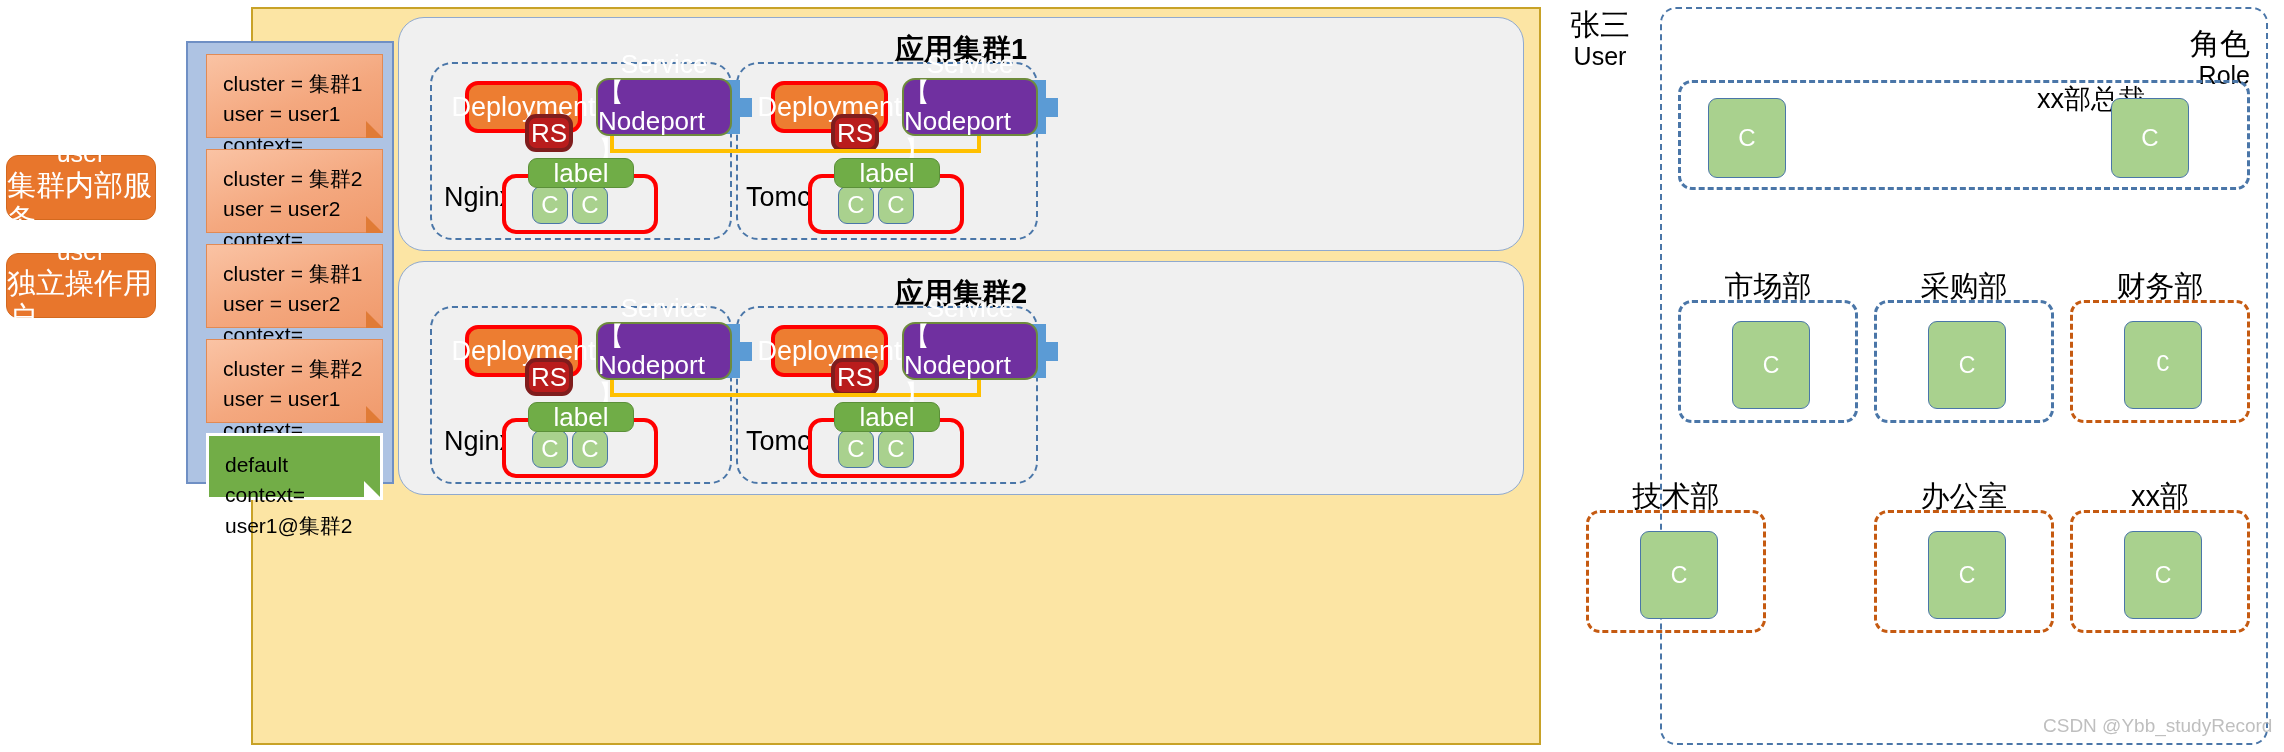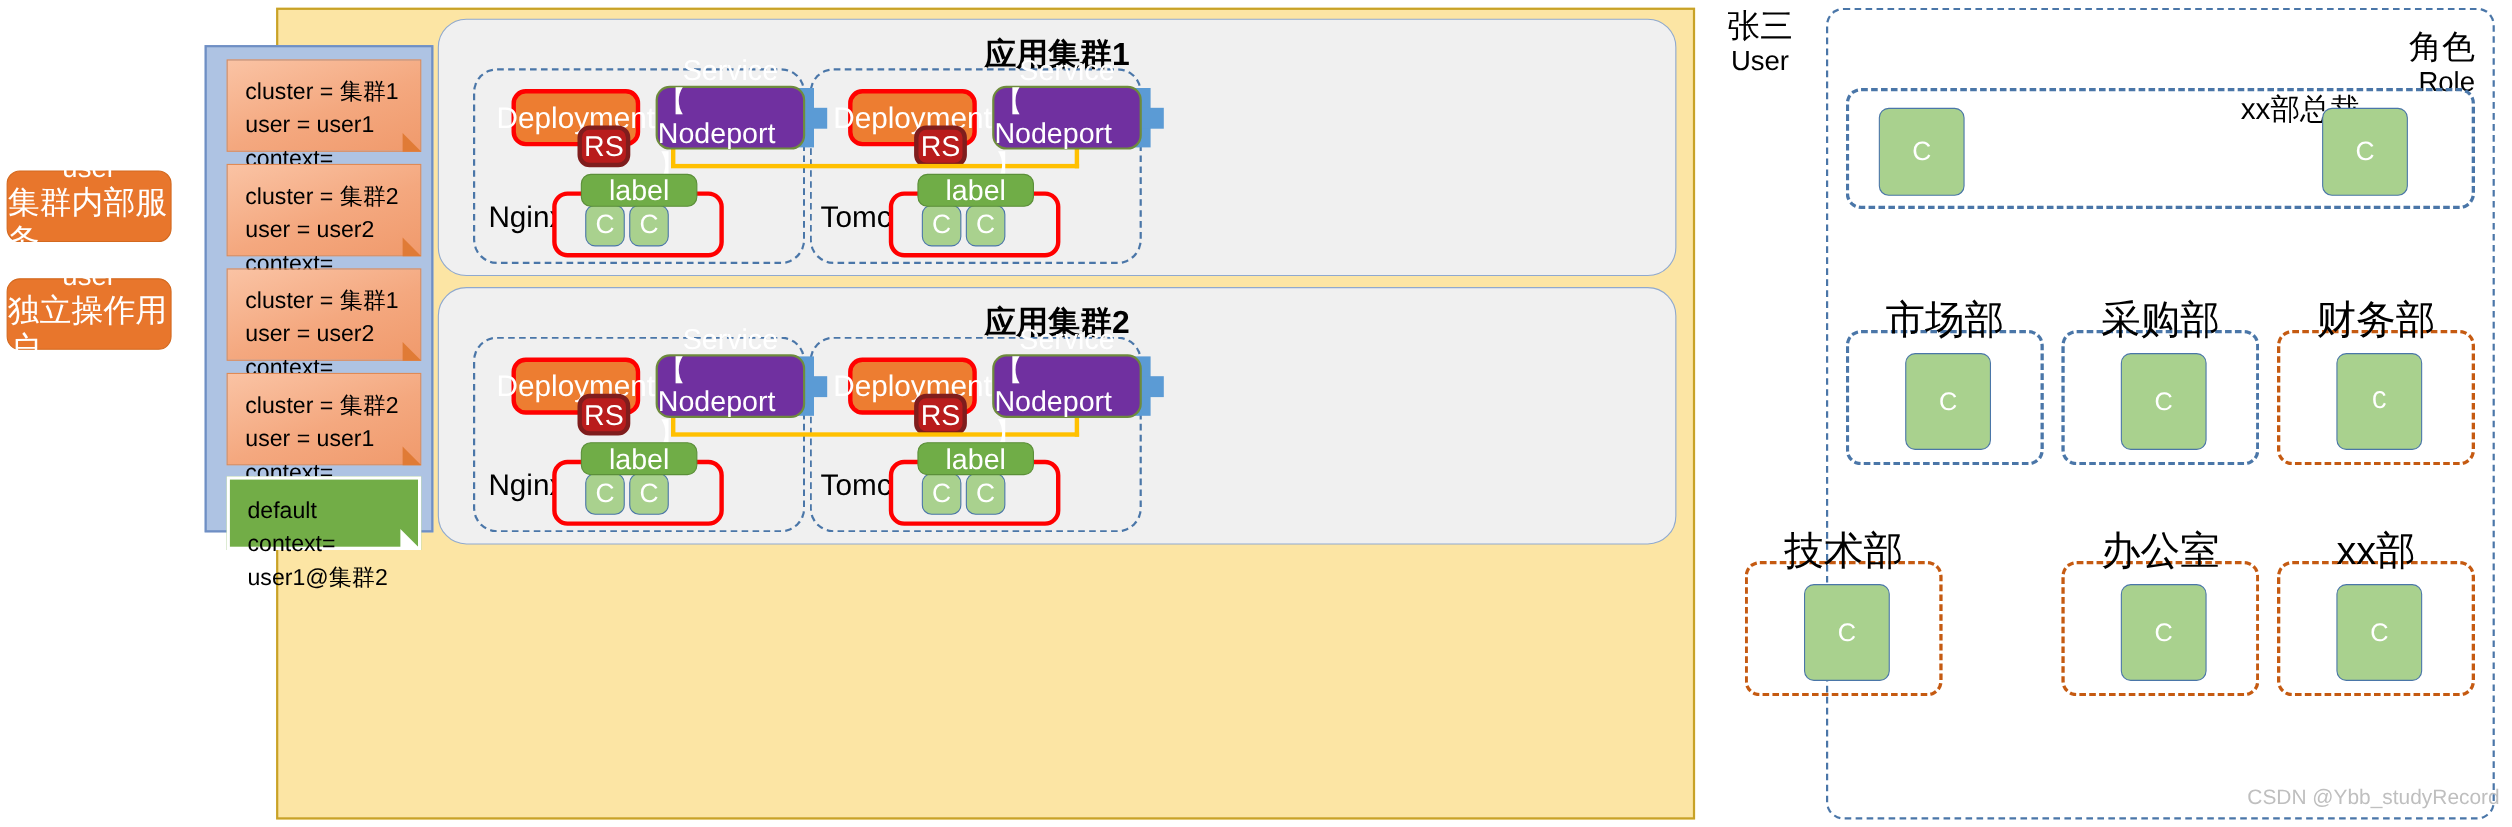--- a/index.html
+++ b/index.html
@@ -189,21 +189,21 @@
   .dept {
     position: absolute;
     border: 3px dashed #4A76A8;
     border-radius: 14px;
   }
   .dept.orange { border-color: #C55A11; }
   .dept-name {
     position: absolute;
     width: 100%;
     text-align: center;
-    font-size: 36px;
+    font-size: 29px;
     color: #000;
   }
   .dept .cbox.big {
     width: 78px; height: 88px;
     font-size: 23px;
   }
 
   .exec-zone {
     position: absolute;
     border: 3px dashed #4A76A8;

